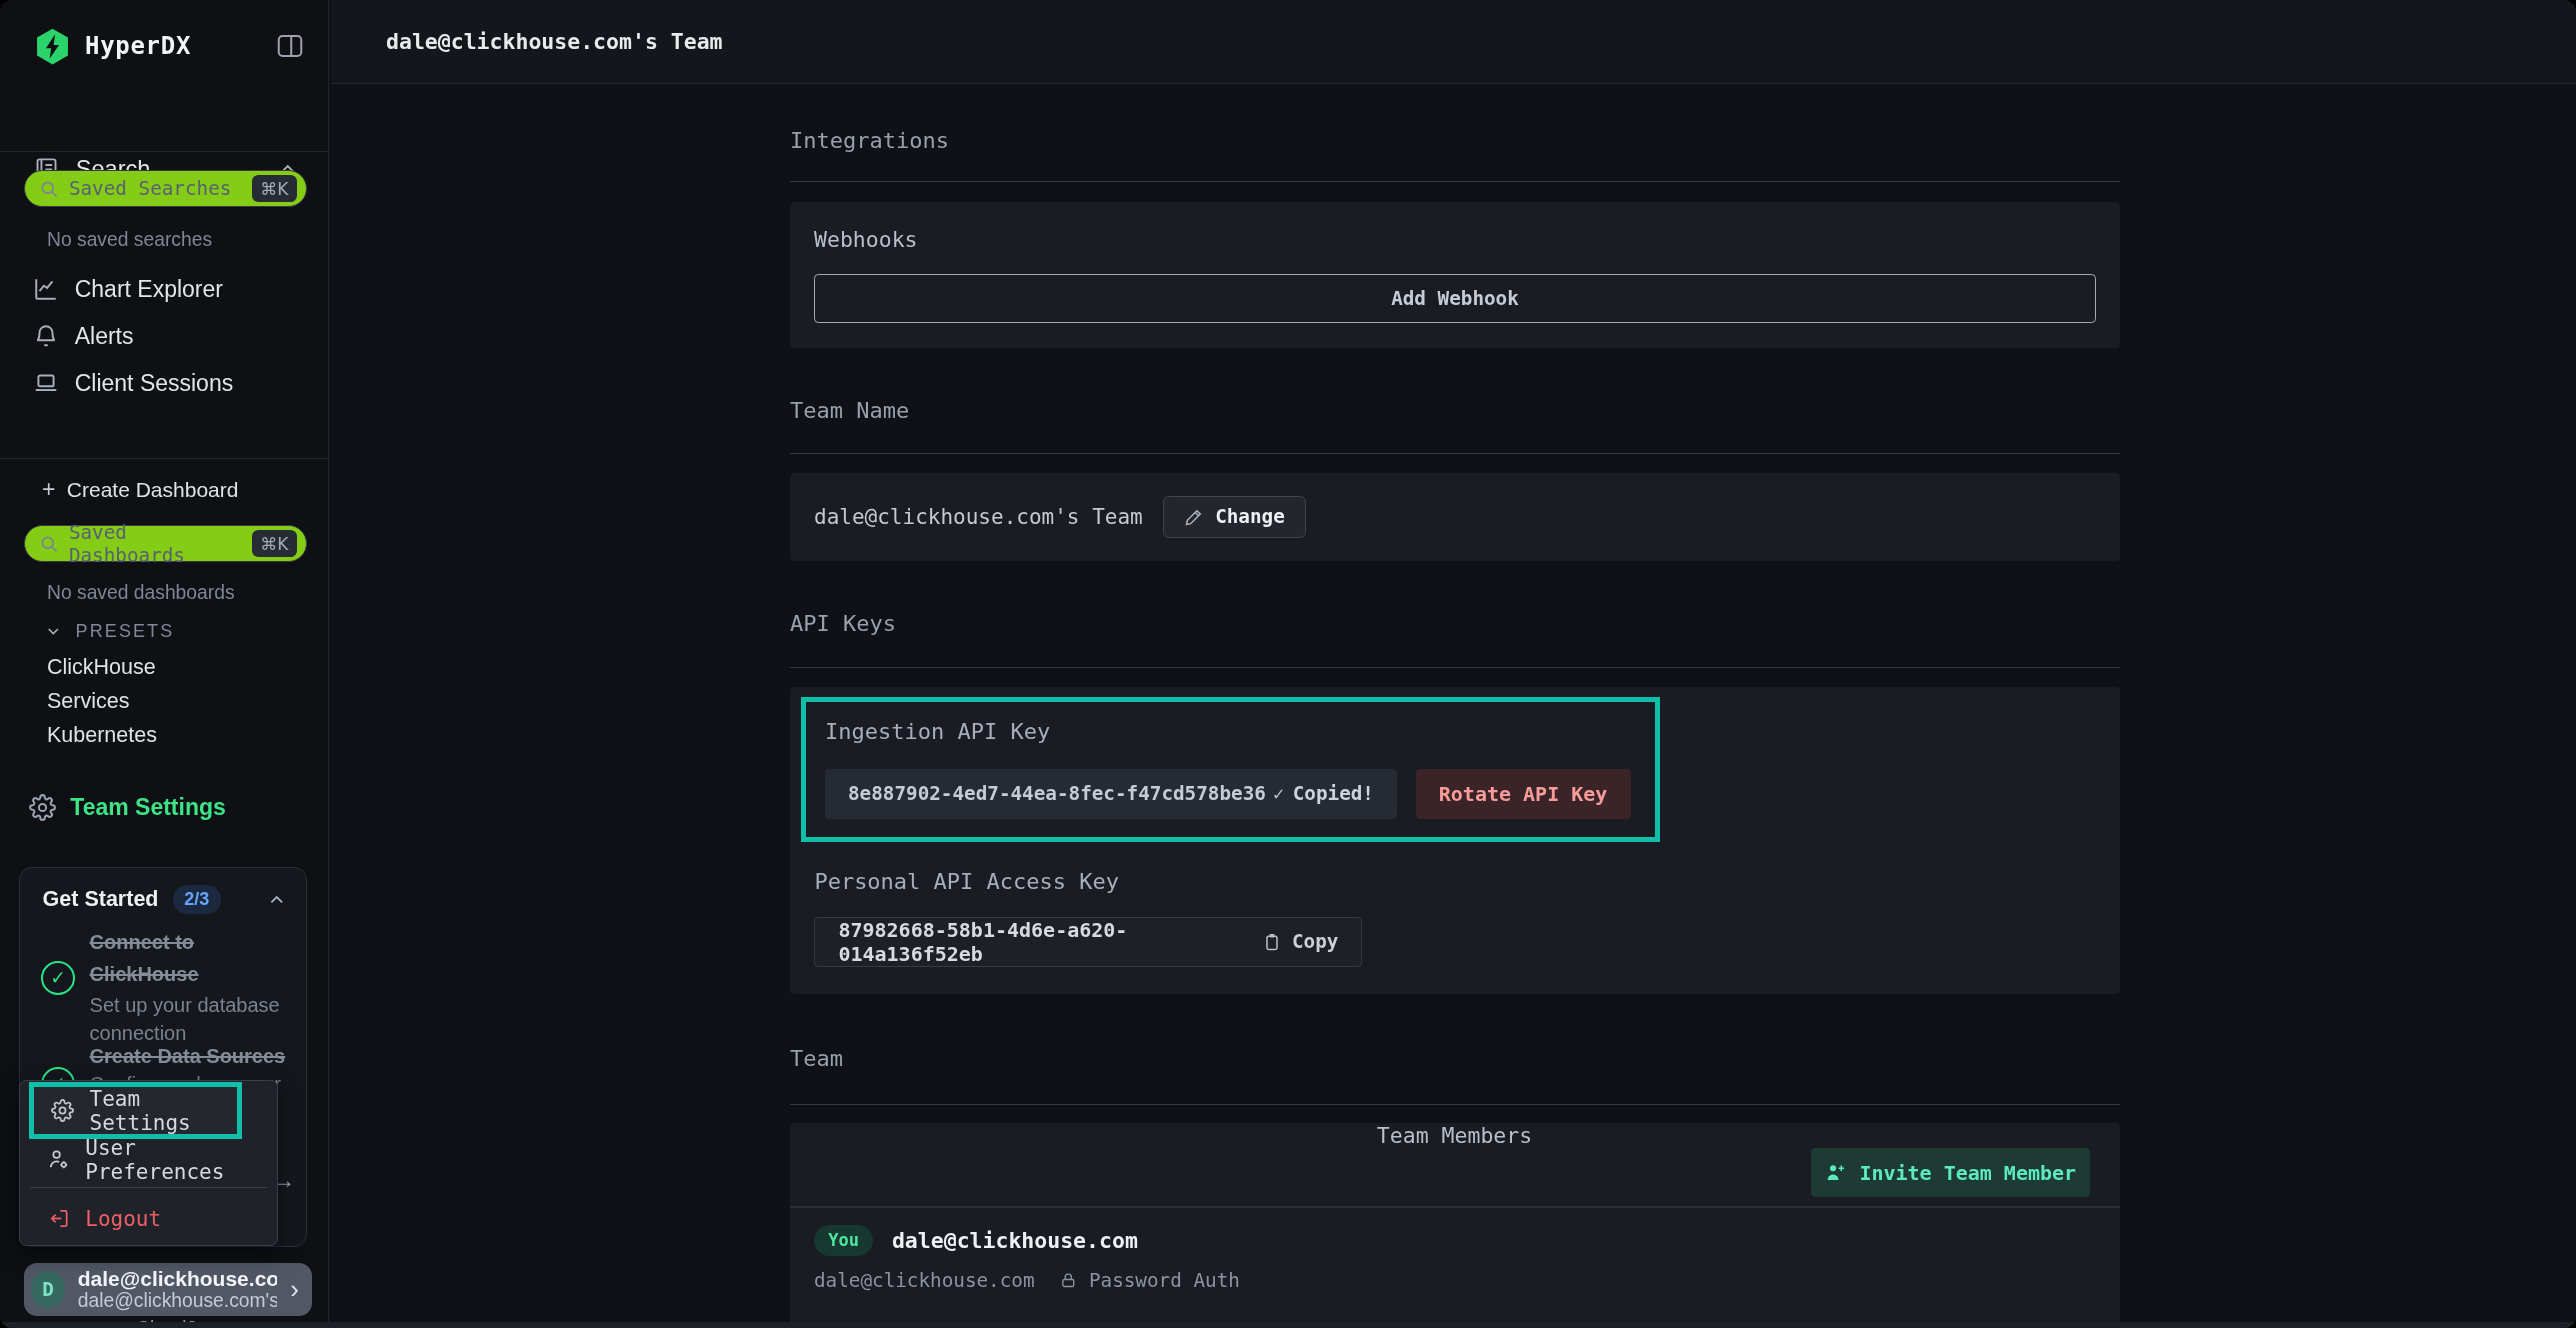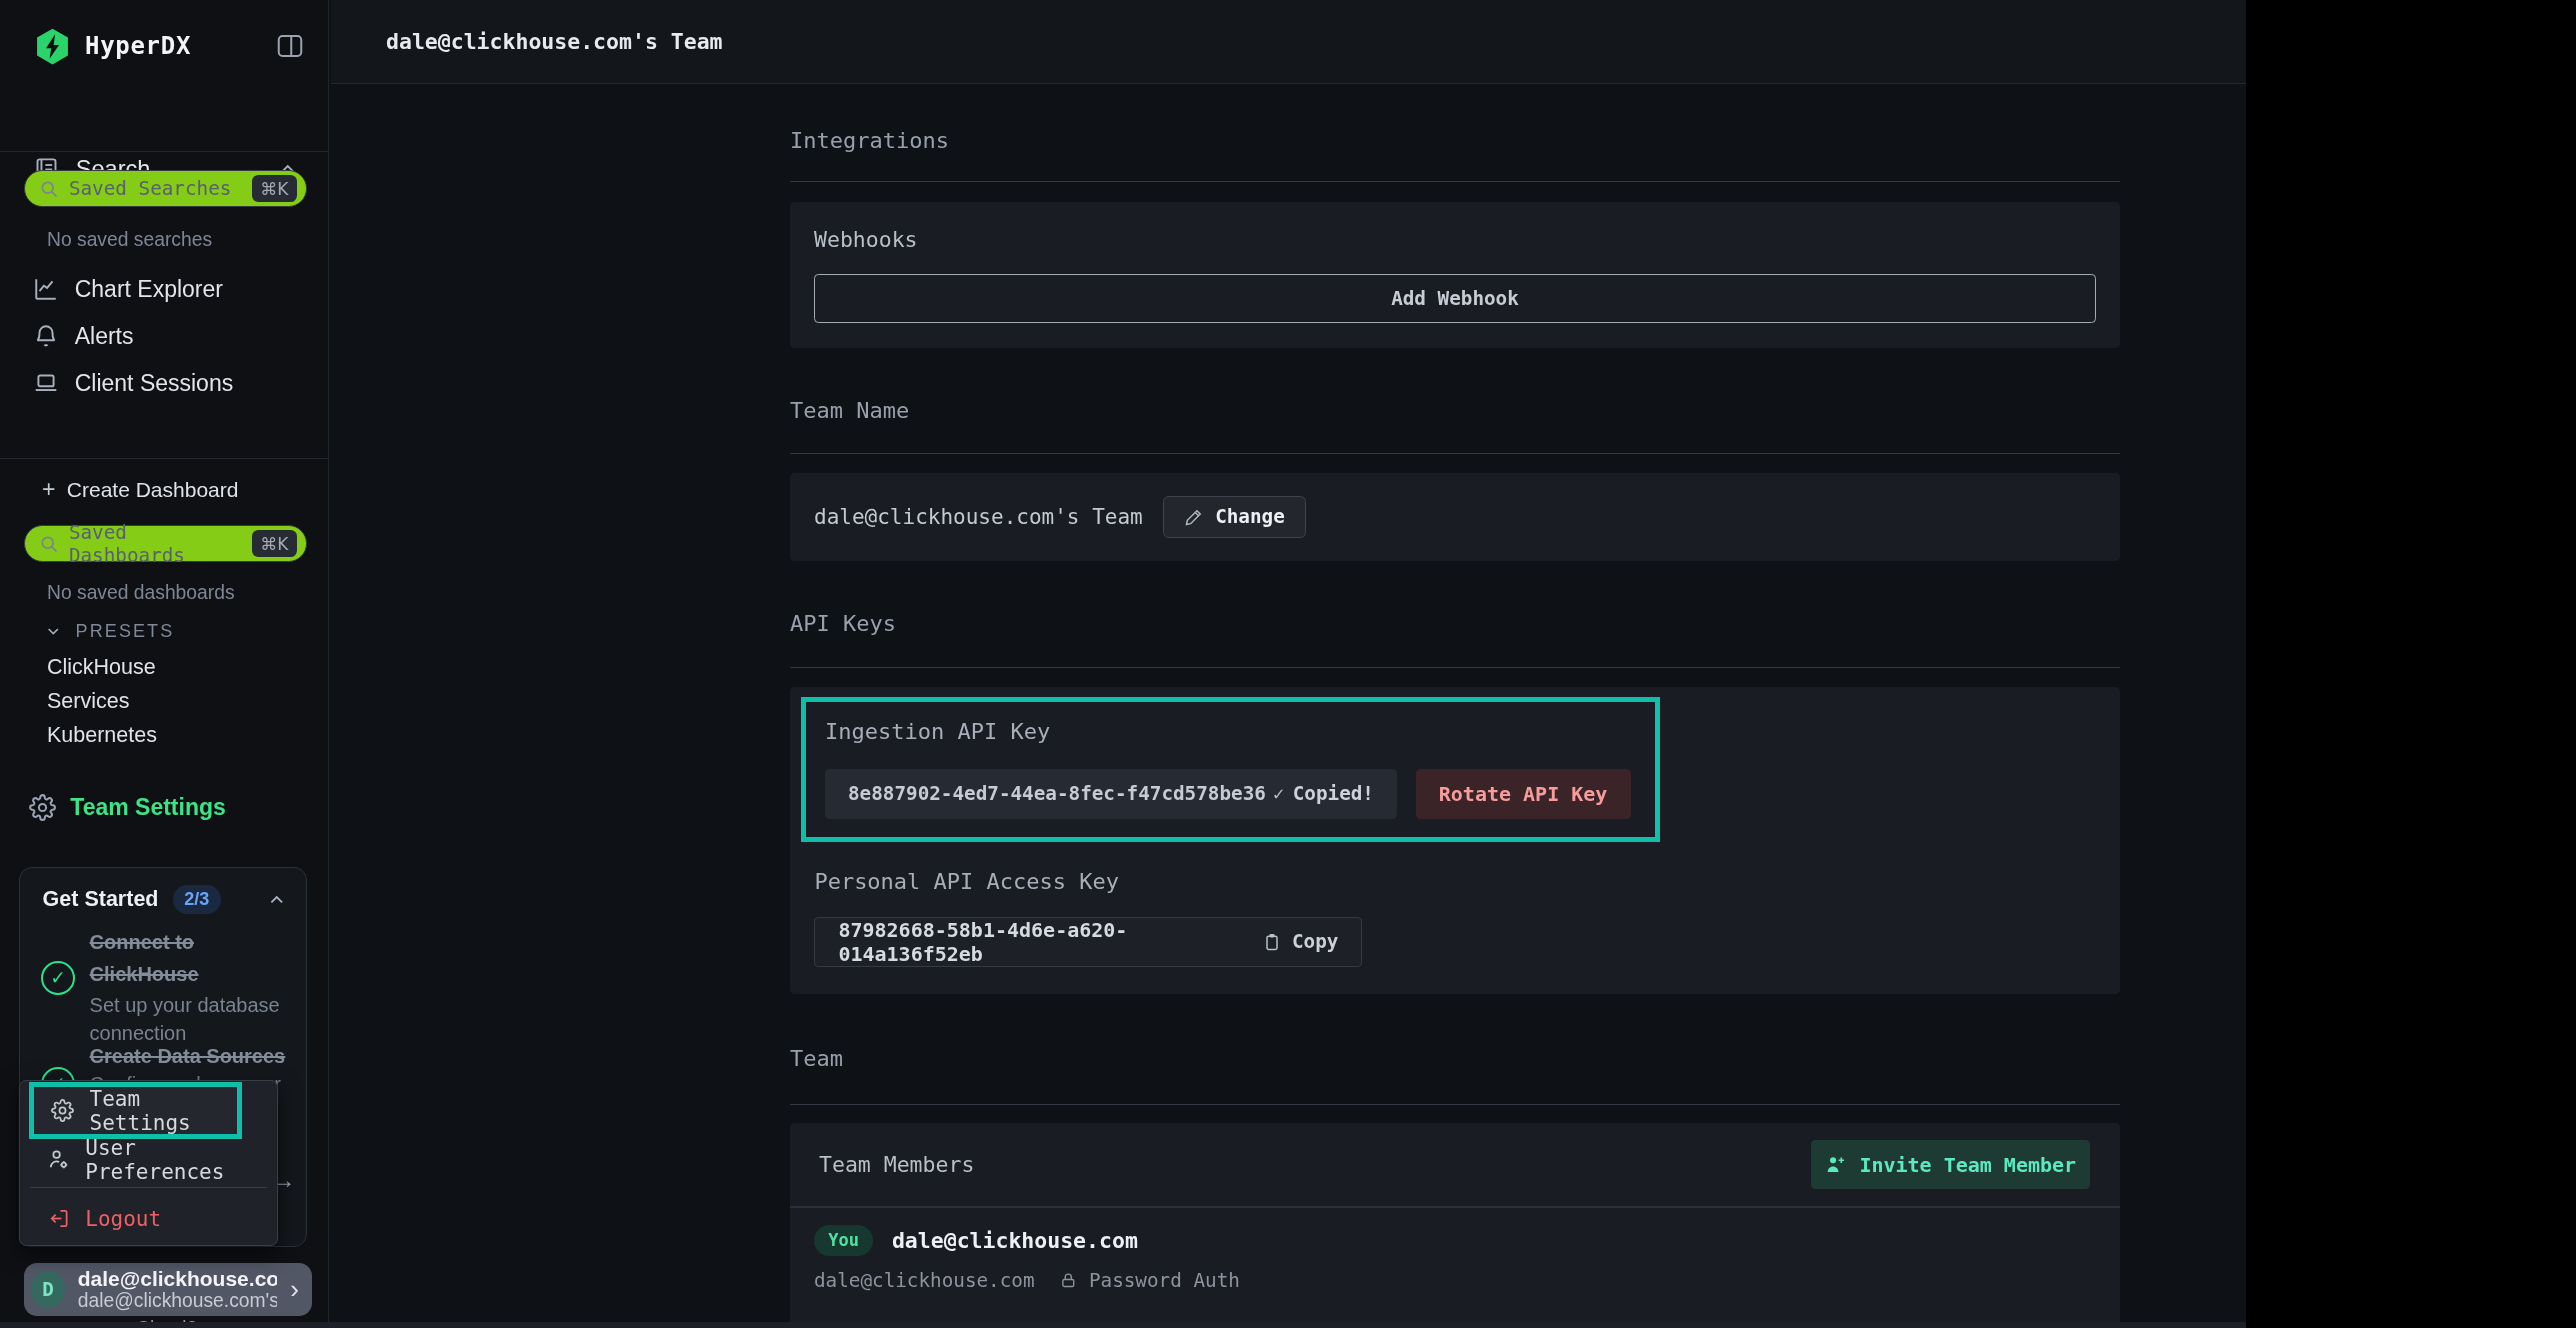--- a/index.html
+++ b/index.html
@@ -7,22 +7,22 @@
     --bg-chip:#262a32; --bg-menu:#1f2228; --bg-menu-item:#24272e;
     --border:#262b33; --divider:#2e333c; --divider-soft:#23272f;
     --muted:#8b929e; --text:#c9cdd5; --bright:#eceef2;
     --green:#3ce487; --mint:#5ce9c0; --teal:#0fbfa7; --red:#ef5f66;
     --rose:#f79b9b; --rose-bg:#3a2428; --blue:#69a5f7; --blue-bg:#1b2940;
     --invite-bg:#1d3b33; --you-bg:#16382e; --you-text:#4fe3a2;
     --avatar-bg:#35695f; --avatar-text:#7ce7c4;
   }
   *{margin:0;padding:0;box-sizing:border-box}
   html,body{background:#000;}
-  .app{position:relative;width:2246px;height:1328px;background:var(--bg-page);overflow:hidden;
-       font-family:"Liberation Sans","DejaVu Sans",sans-serif;}
+  .app{position:relative;width:2576px;height:1328px;background:var(--bg-page);overflow:hidden;
+       font-family:"Liberation Sans","DejaVu Sans",sans-serif;border-radius:12px;}
   
   .sidebar{position:absolute;left:0;top:0;width:329px;height:1328px;background:var(--bg-sidebar);
            border-right:1.4px solid #20242c;z-index:5;}
   .abs{position:absolute;}
   .logo-row{left:33px;top:26px;width:272px;height:40px;display:flex;align-items:center;gap:13px;}
   .logo-title{font-size:24px;font-weight:bold;color:#f2f4f7;font-family:"DejaVu Sans Mono",monospace;letter-spacing:0.7px;}
   .panel-toggle{margin-left:auto;color:#9aa3b2;display:flex;}
   .side-head{left:33px;top:107px;width:265px;height:40px;display:flex;align-items:center;gap:15.7px;color:#e3e6ea;margin-top:42px;}
   .side-head-label{font-size:23.6px;}
   .side-head .chev{margin-left:auto;color:#aab3c2;display:flex;}
@@ -116,21 +116,21 @@
               font-size:20px;font-weight:bold;font-family:"DejaVu Sans Mono",monospace;cursor:pointer;}
   .pk-label{margin:26px 0 0 13px;}
   .pk-chip{margin:21.5px 0 0 13px;width:548px;height:50px;background:#1d2026;border:1.4px solid #363a42;border-radius:4.3px;
            display:flex;align-items:center;gap:14.3px;padding:0 23px;font-family:"DejaVu Sans Mono",monospace;}
   .pk-chip .key-text{color:#d6dbe2;font-size:20px;}
   .pk-copy{display:flex;align-items:center;gap:10px;color:#ccd1d9;margin-left:4.3px;cursor:pointer;justify-content:space-between;}
   .pk-copy .lbl{font-size:19.3px;font-weight:bold;}
   .clip{color:#b9bfc9;display:flex;}
   
   .tm-card{margin-top:18px;height:205px;overflow:hidden;padding:0;}
-  .tm-head{height:83px;display:flex;align-items:center;padding:0 30px 0 29px;}
+  .tm-head{height:83px;display:flex;align-items:center;padding:0 30px 0 29px;flex-direction:column;}
   .tm-title{font-size:21.5px;color:#b9bfc9;font-family:"DejaVu Sans Mono",monospace;}
   .btn-invite{margin-left:auto;width:279px;height:49px;background:var(--invite-bg);border:none;border-radius:4.3px;
               display:flex;align-items:center;justify-content:center;gap:13px;color:var(--mint);
               font-size:20px;font-weight:bold;font-family:"DejaVu Sans Mono",monospace;cursor:pointer;}
   .tm-div{height:1.4px;background:#2b3038;}
   .member{padding:17px 24px 0 24px;}
   .mb-row1{display:flex;align-items:center;gap:18.6px;}
   .you-pill{height:31.5px;padding:0 14.3px;border-radius:15.7px;background:var(--you-bg);color:var(--you-text);
             display:flex;align-items:center;font-size:17px;font-weight:bold;font-family:"DejaVu Sans Mono",monospace;}
   .mb-name{font-size:21.5px;font-weight:bold;color:#eef0f4;font-family:"DejaVu Sans Mono",monospace;}

